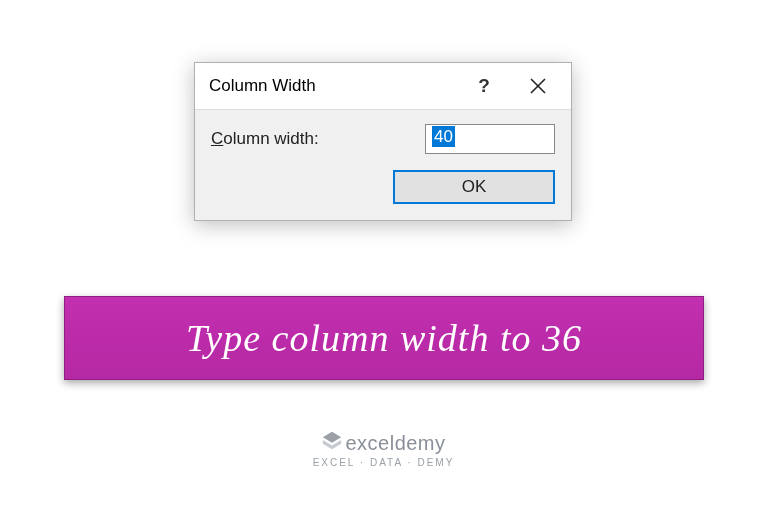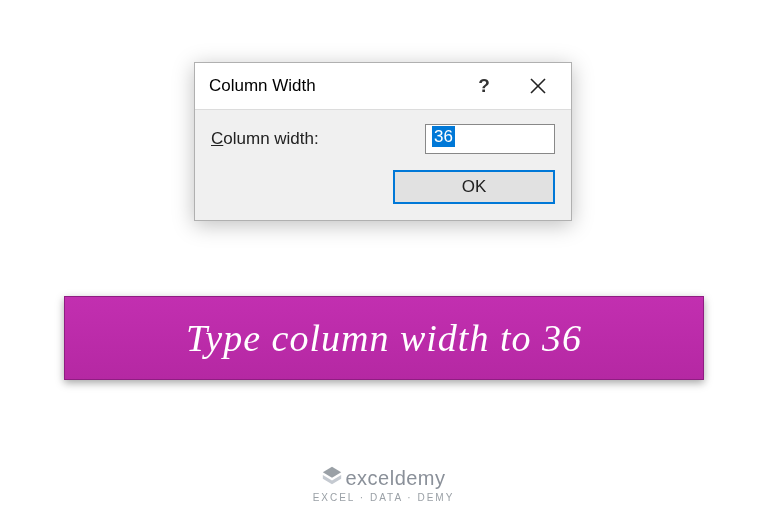--- a/index.html
+++ b/index.html
@@ -130,21 +130,20 @@
       top: 430px;
       display: flex;
       flex-direction: column;
       align-items: center;
       color: #9aa0a6;
     }
     .logo-row {
       display: flex;
       align-items: center;
       gap: 2px;
-      margin-top: 35px;
     }
     .logo-icon svg {
       width: 22px;
       height: 22px;
     }
     .logo-text {
       font-size: 20px;
       font-weight: 500;
       letter-spacing: 0.5px;
       color: #8a9099;
@@ -169,21 +168,21 @@
         <line x1="15" y1="1" x2="1" y2="15" stroke="#222" stroke-width="1.6"></line>
       </svg>
     </div>
   </div>
   <div class="dialog-body">
     <div class="field-row">
       <div class="field-label">
         <span class="ul">C</span><span>olumn width:</span>
       </div>
       <div class="field-input">
-        <span class="sel">36</span>
+        <span class="sel">40</span>
       </div>
     </div>
     <div class="button-row">
       <button class="dlg-button primary">OK</button>
     </div>
   </div>
 </div>
 
 <div class="caption-banner">
   <span>Type column width to 36</span>

